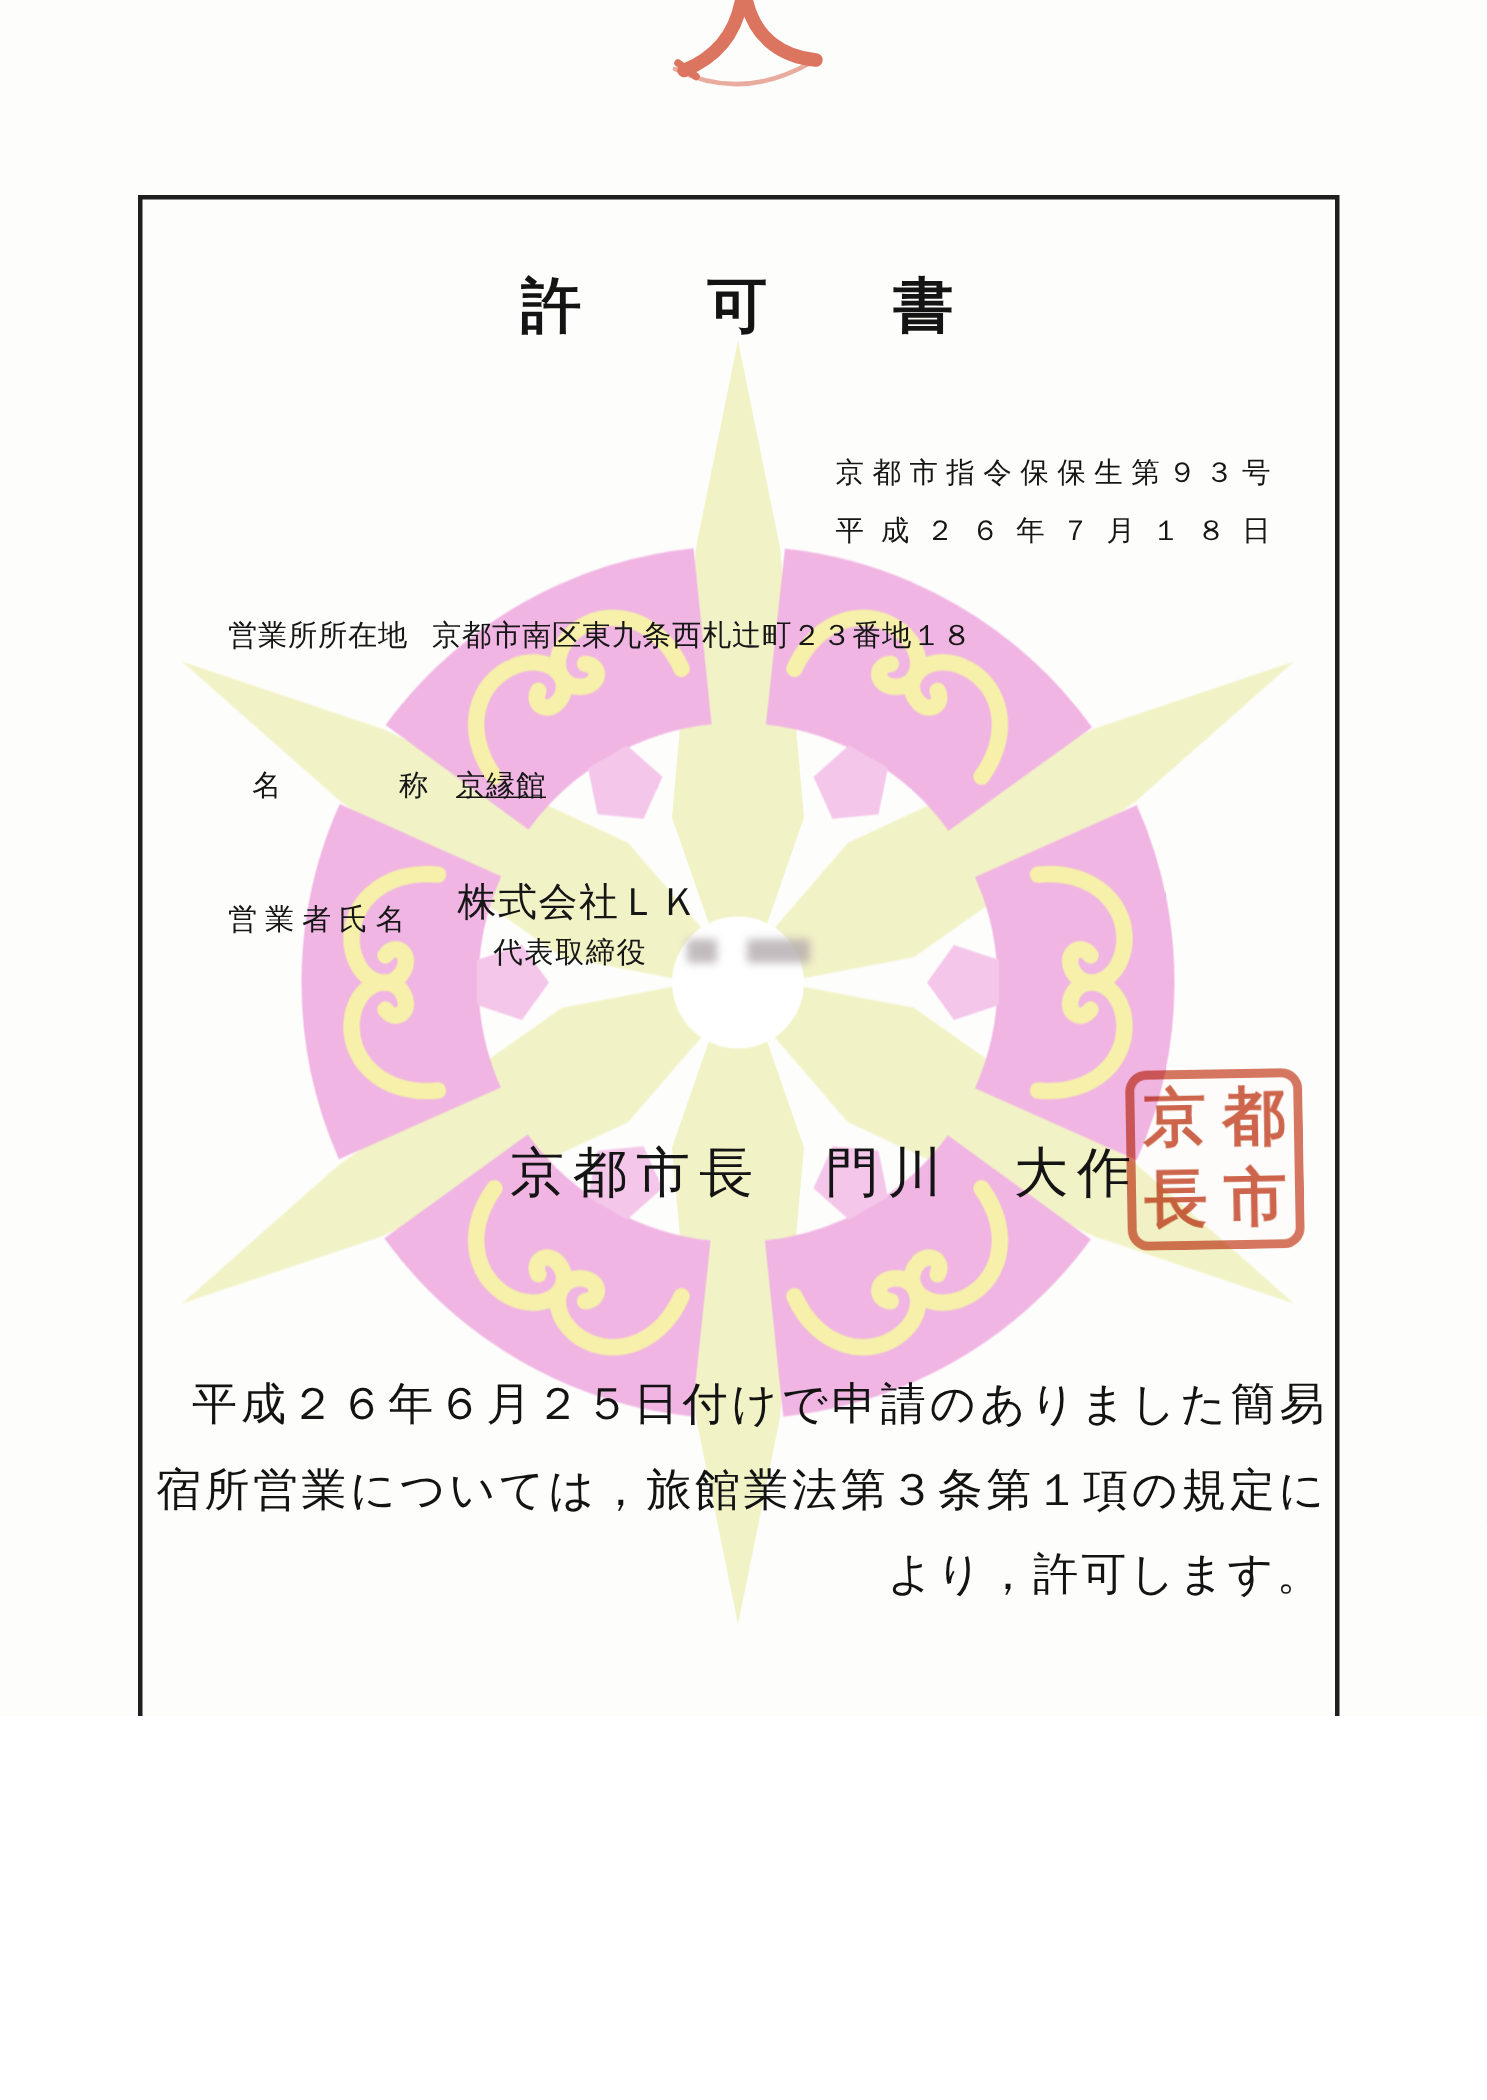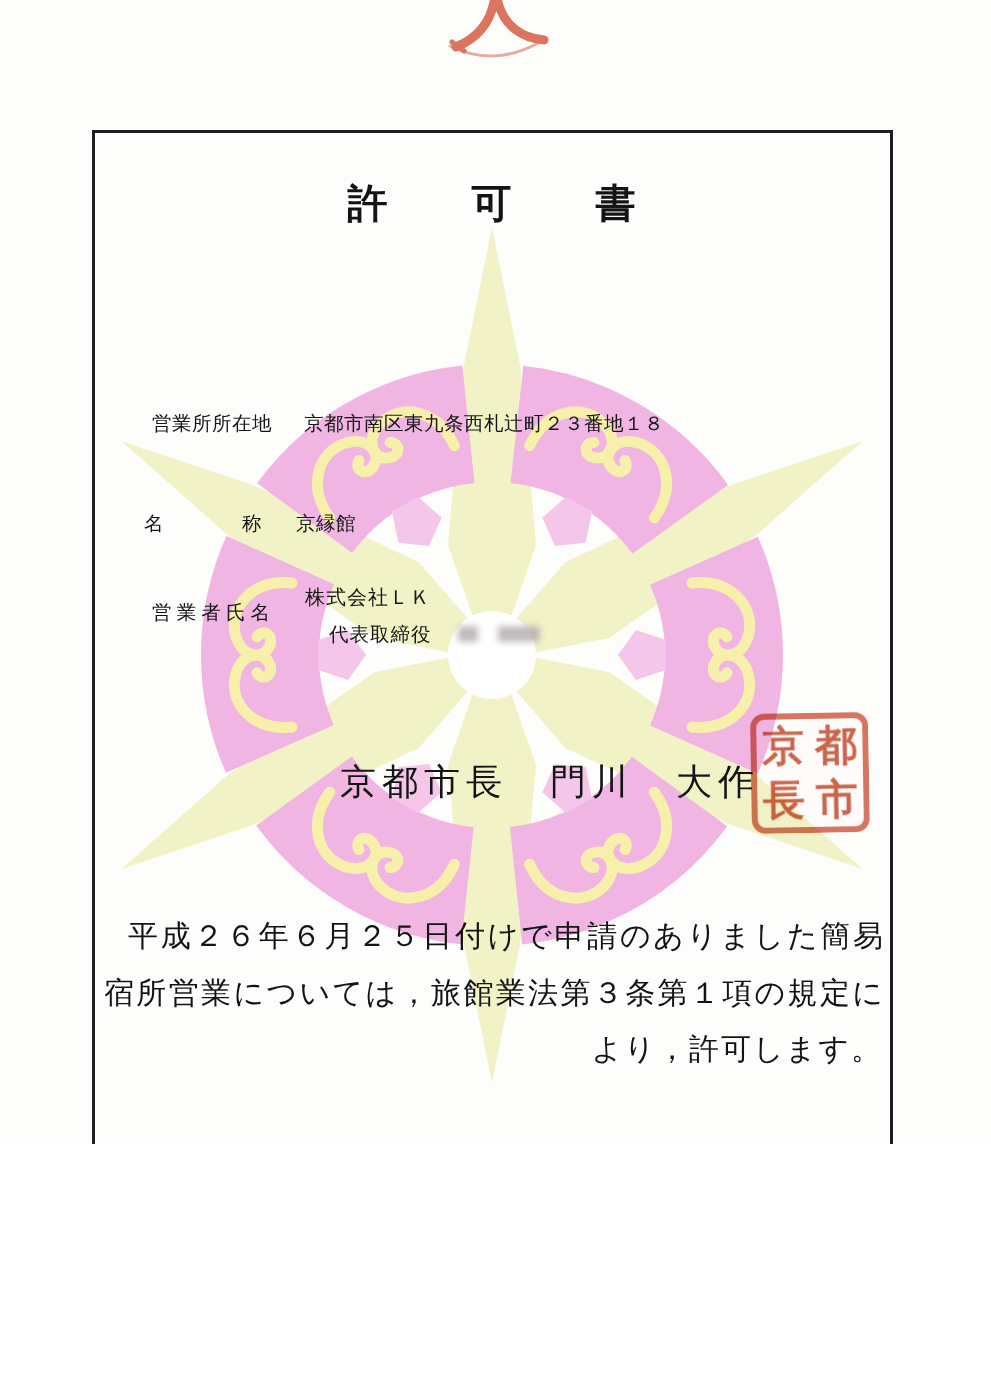--- a/index.html
+++ b/index.html
@@ -38,26 +38,26 @@
 
   .refblock { left:557px; top:296px; width:290px; font-size:19px; line-height:39px; }
   .refline { text-align:justify; text-align-last:justify; -moz-text-align-last:justify; white-space:normal; }
 
   .field-label {
     display:inline-block; width:118px;
     text-align:justify; text-align-last:justify; -moz-text-align-last:justify;
     vertical-align:top;
   }
   .field-row { font-size:19.5px; letter-spacing:0.5px; }
-  .field-value { margin-left:34px; }
+  .field-value { margin-left:18px; }
 
   .row-location { left:152px; top:410px; }
-  .row-name     { left:144px; top:510px; }
+  .row-name     { left:168px; top:510px;text-decoration:underline; }
   .operator-label   { left:152px; top:599px; font-size:19.5px; }
-  .operator-company { left:305px; top:584px; font-size:20px; letter-spacing:1px; }
+  .operator-company { left:305px; top:584px; font-size:26px; letter-spacing:1px; }
   .operator-rep     { left:305px; top:621px; font-size:19.5px; letter-spacing:1px;margin-left:24px; }
 
   .blur-blob {
     display:inline-block; height:16px; background:#b3abae;
     filter:blur(3px); opacity:.8; border-radius:2px; vertical-align:-1px;
   }
   .blob-1 { width:20px; margin-left:26px; }
   .blob-2 { width:42px; margin-left:20px; }
 
   .mayor { left:340px; top:758px; font-size:36px; letter-spacing:6px; color:#141414; }
@@ -151,20 +151,24 @@
       <path d="M62,2 C68,26 86,38 108,40" stroke-width="9"></path>
       <path d="M16,42 l12,9" stroke-width="5"></path>
       <path d="M14,46 Q58,68 104,42" stroke-width="3" opacity="0.6"></path>
     </g>
   </svg>
 
   <div class="frame"></div>
 
   <div class="txt title">許　可　書</div>
 
+  <div class="txt refblock">
+    <div class="refline">京都市指令保保生第９３号</div>
+    <div class="refline">平成２６年７月１８日</div>
+  </div>
 
   <div class="txt field-row row-location">
     <span class="field-label">営業所所在地</span><span class="field-value">京都市南区東九条西札辻町２３番地１８</span>
   </div>
 
   <div class="txt field-row row-name">
     <span class="field-label">名称</span><span class="field-value">京縁館</span>
   </div>
 
   <div class="txt operator-label">

